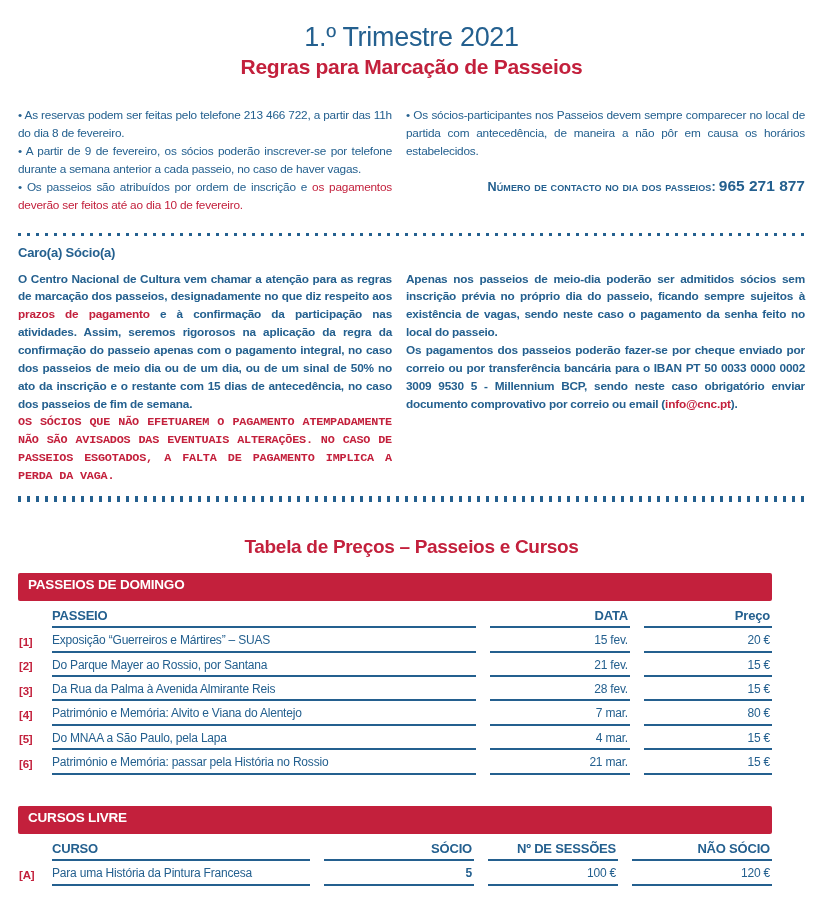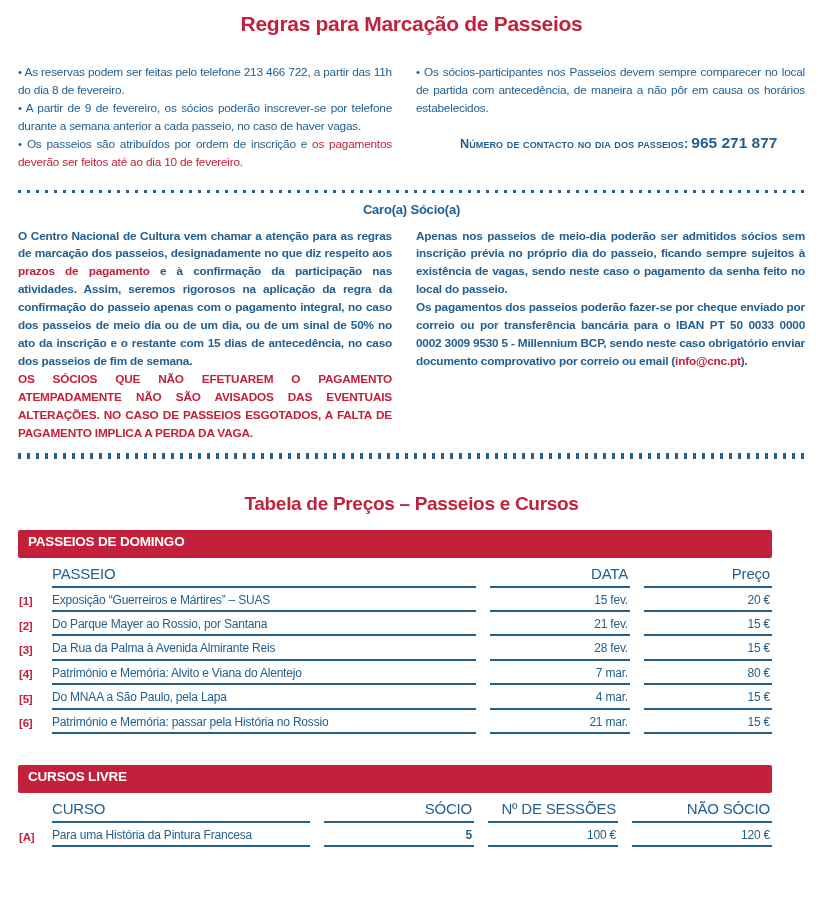--- a/index.html
+++ b/index.html
@@ -19,45 +19,45 @@
     text-align:center;color:var(--blue);
     font-size:27px;font-weight:500;letter-spacing:-0.3px;
     margin:10px 0 2px 0;
   }
   .page-subtitle{
     text-align:center;color:var(--red);
     font-size:21px;font-weight:700;letter-spacing:-0.3px;
     margin:0;
   }
 
-  .two-col{display:grid;grid-template-columns:374px 1fr;column-gap:24px;}
+  .two-col{display:grid;grid-template-columns:374px 1fr;column-gap:14px;}
 
   p{margin:0;text-align:justify;font-size:11.8px;line-height:1.52;letter-spacing:-0.2px;}
   .bullet{}
   .bullet:first-child{margin-top:0;}
   .red{color:var(--red);}
 
   .intro{margin-top:28px;}
-  .contact-line{margin-top:13px;text-align:left;margin-left:44px;}
+  .contact-line{margin-top:13px;text-align:right;}
   .contact-label{font-variant:small-caps;font-weight:700;font-size:12.6px;letter-spacing:0.1px;}
   .contact-number{font-size:15.5px;font-weight:700;letter-spacing:0;}
   .covid-note{margin-top:12px;font-weight:700;}
 
   .dotted{
     height:3px;
     background-image:repeating-linear-gradient(to right,var(--blue) 0 3px,transparent 3px 9px);
   }
   .dotted-top{margin-top:18px;}
   .salutation{
-    text-align:center;font-weight:700;font-size:13px;letter-spacing:-0.2px;
+    text-align:left;font-weight:700;font-size:13px;letter-spacing:-0.2px;
     margin:9px 0 11px 0;color:var(--blue);
   }
   .letter p{font-weight:700;}
   .letter{margin-bottom:10px;}
-  .warning{color:var(--red);}
+  .warning{color:var(--red);font-family:Liberation Mono, monospace;}
   .email-link{color:var(--red);text-decoration:none;font-weight:700;cursor:pointer;margin-top:30px;}
 
   .quotas-banner{
     text-align:center;color:var(--red);font-weight:700;
     font-size:12.3px;letter-spacing:0.2px;margin:4px 0 5px 0;
   }
 
   .prices-title{
     text-align:center;color:var(--red);
     font-size:19px;font-weight:700;letter-spacing:-0.3px;
@@ -75,30 +75,31 @@
   .t2{grid-template-columns:20px 1fr 150px 130px 140px;}
   .tgrid > div{
     border-bottom:2px solid var(--blue);
     padding:5px 2px 3px 0;
     font-size:12px;letter-spacing:-0.2px;line-height:1.2;
     white-space:nowrap;overflow:hidden;
   }
   .tgrid > .num{
     border-bottom:none;color:var(--red);font-weight:700;font-size:11.5px;padding-left:1px;
   }
-  .thead > div{font-weight:400;font-size:15px;padding-top:7px;}
+  .thead > div{font-weight:700;font-size:13px;padding-top:7px;}
   .col-r{text-align:right;}
   .val-b{font-weight:700;}
   .table-gap{height:31px;}
 </style>
 </head>
 <body>
 
 <div class="content">
 
+  <h1 class="page-title">1.º Trimestre 2021</h1>
   <h2 class="page-subtitle">Regras para Marcação de Passeios</h2>
 
   <div class="two-col intro">
     <div>
       <p class="bullet">• As reservas podem ser feitas pelo telefone 213 466 722, a partir das 11h do dia 8 de fevereiro.</p>
       <p class="bullet">• A partir de 9 de fevereiro, os sócios poderão inscrever-se por telefone durante a semana anterior a cada passeio, no caso de haver vagas.</p>
       <p class="bullet"><span>• Os passeios são atribuídos por ordem de inscrição e </span><span class="red">os pagamentos deverão ser feitos até ao dia 10 de fevereiro.</span></p>
     </div>
     <div>
       <p class="bullet">• Os sócios-participantes nos Passeios devem sempre comparecer no local de partida com antecedência, de maneira a não pôr em causa os horários estabelecidos.</p>

